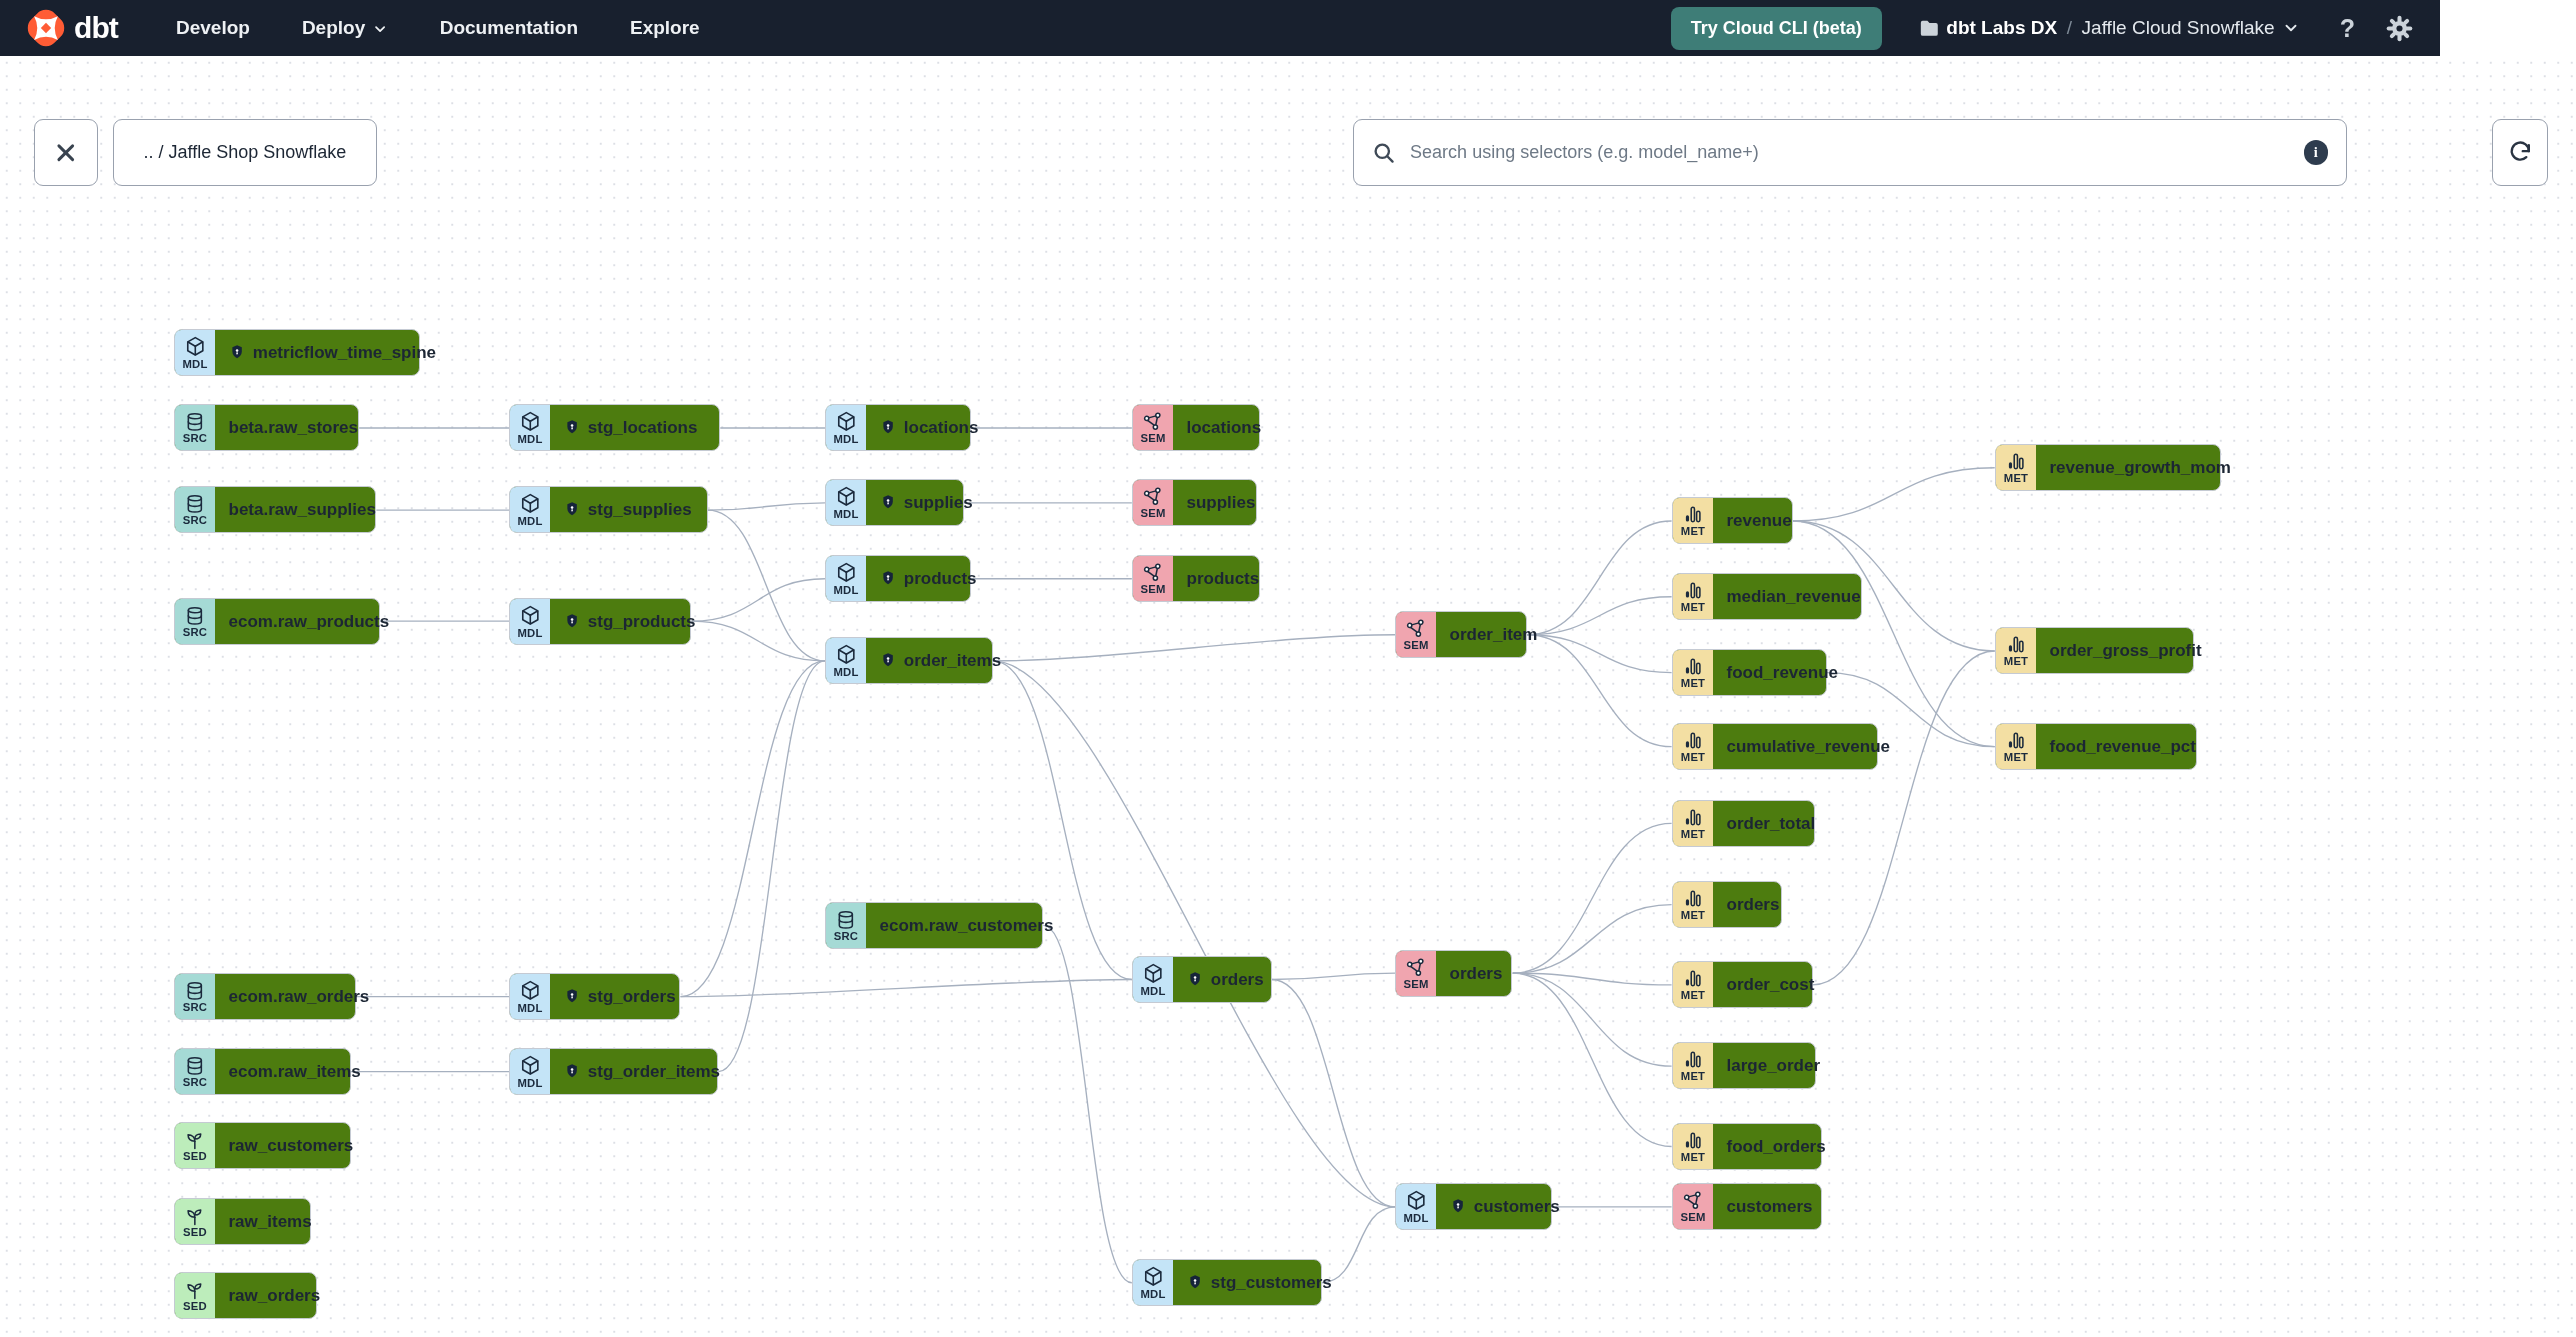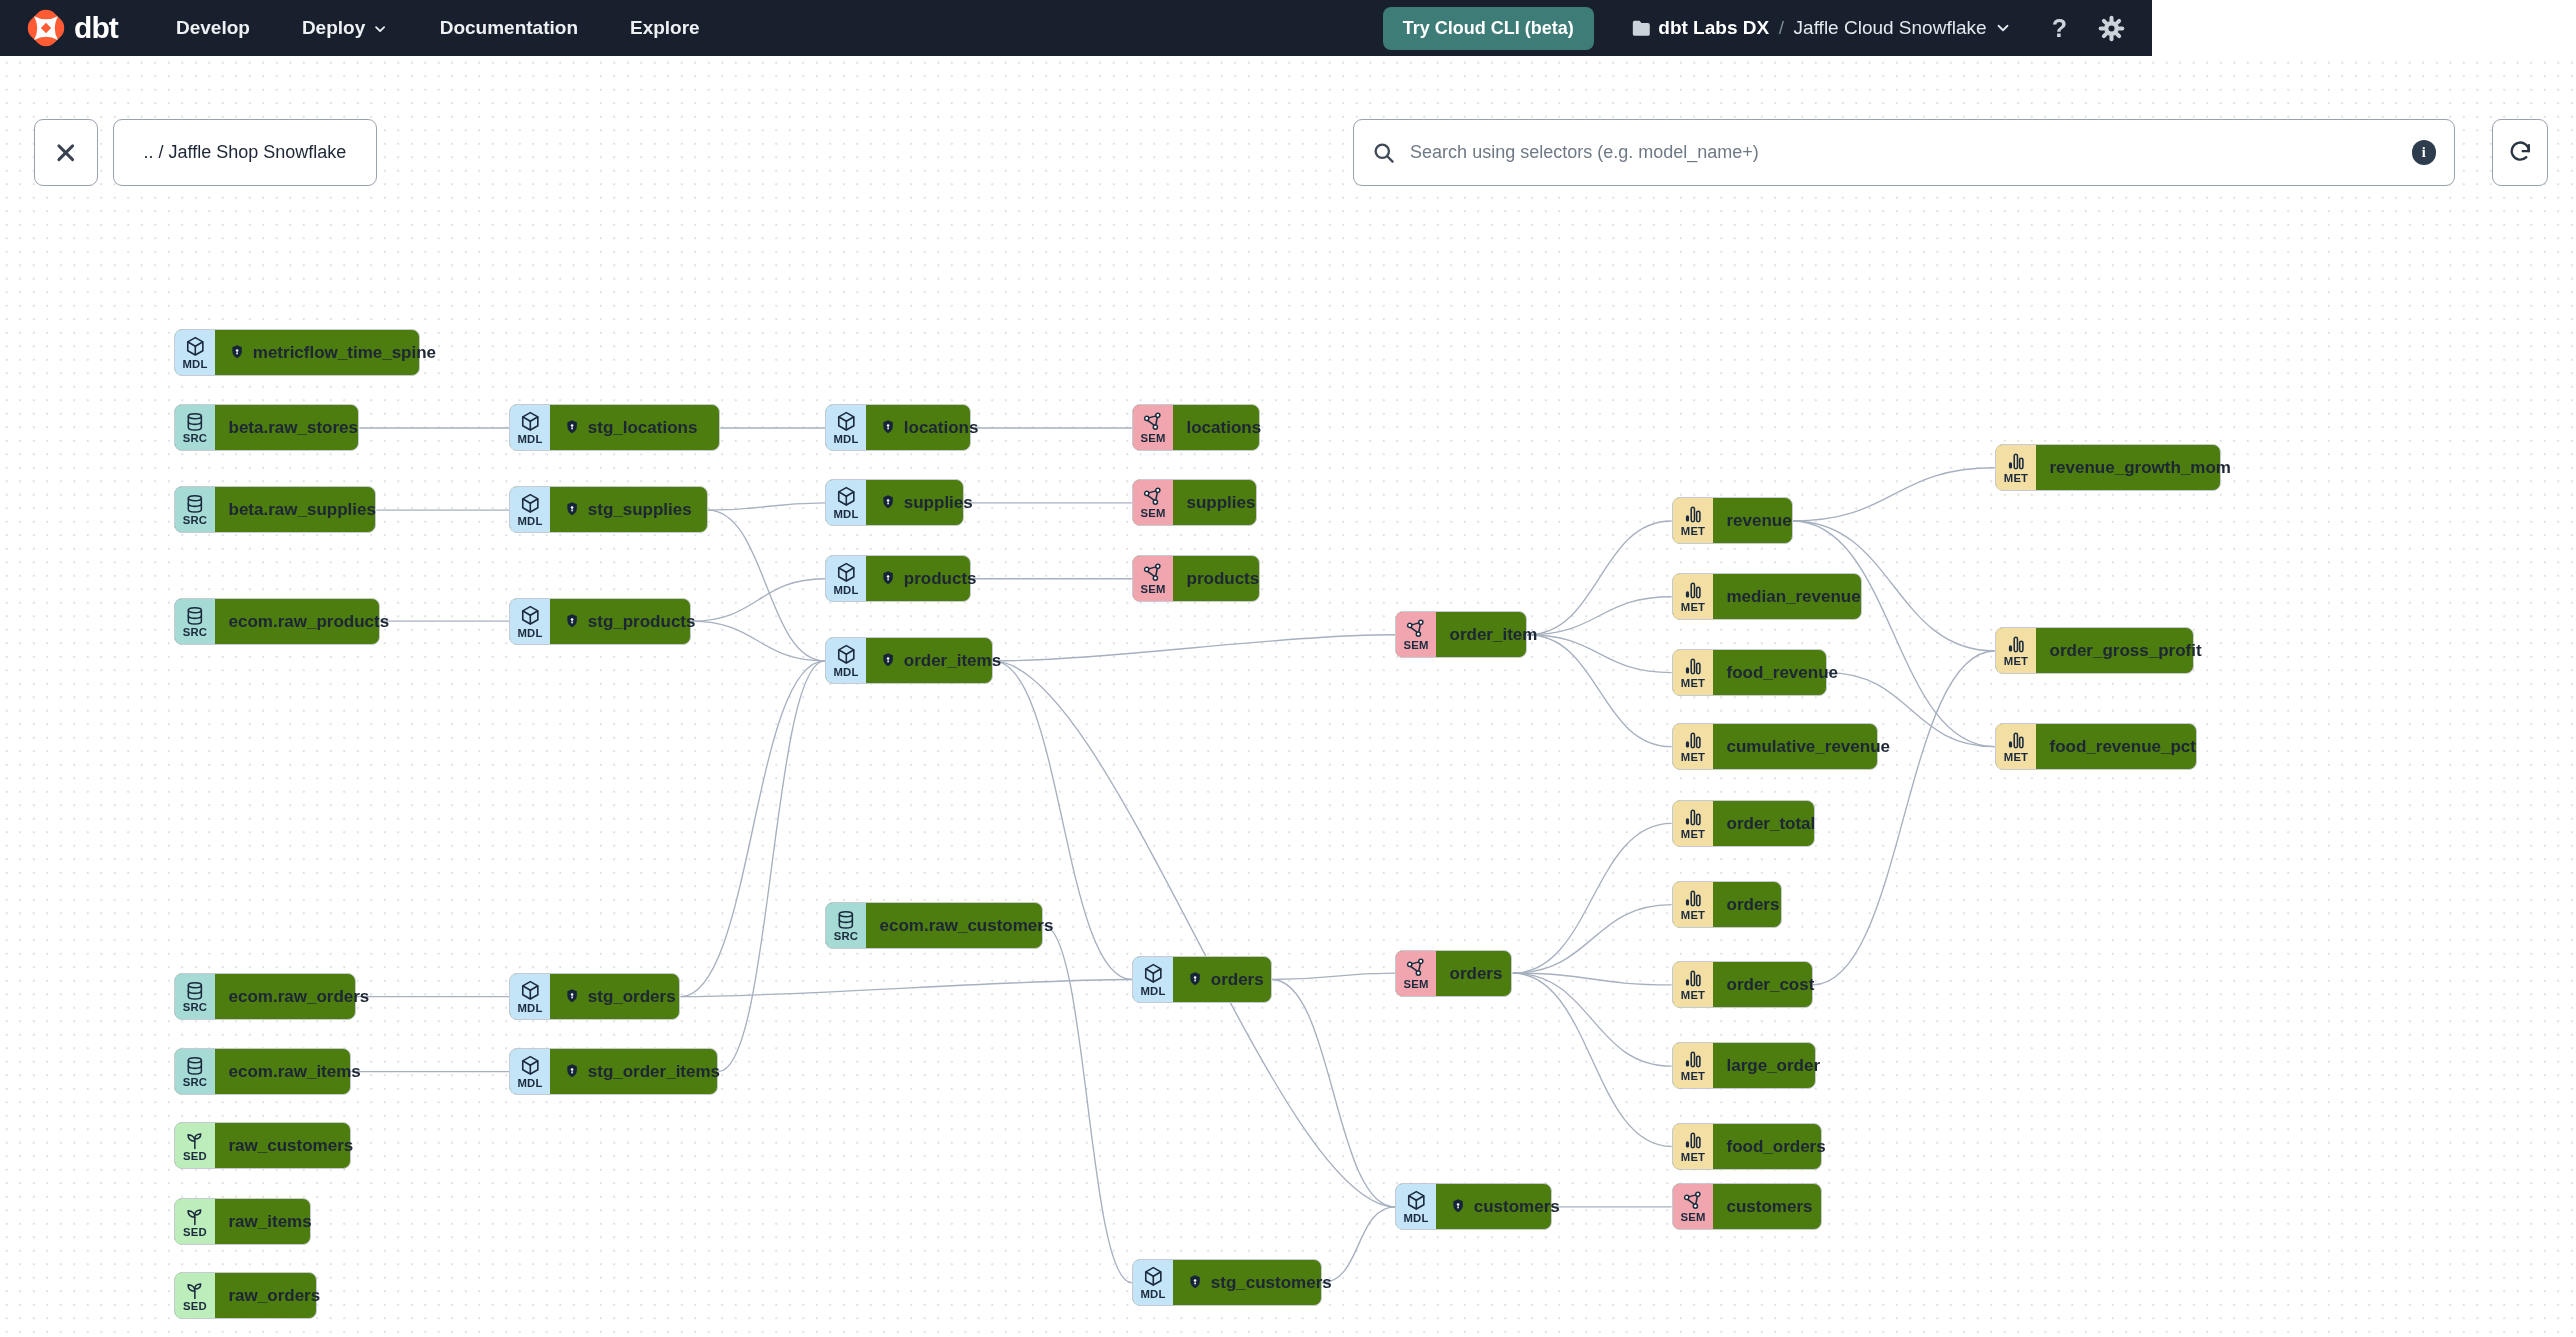--- a/index.html
+++ b/index.html
@@ -3,21 +3,21 @@
 <meta charset="utf-8">
 <style>
   html,body{margin:0;padding:0;}
   body{
     width:2576px;height:1338px;position:relative;overflow:hidden;
     font-family:"Liberation Sans", sans-serif;background:#ffffff;
     -webkit-font-smoothing:antialiased;
   }
   
   .navbar{
-    position:absolute;top:0;left:0;width:2152px;height:56px;background:#18202e;
+    position:absolute;top:0;left:0;width:2440px;height:56px;background:#18202e;
     display:flex;align-items:center;padding:0 27px;box-sizing:border-box;z-index:20;
   }
   .logo{display:flex;align-items:center;gap:9px;margin-right:58px;}
   .logo-text{color:#ffffff;font-size:30px;font-weight:800;letter-spacing:-0.9px;}
   .nav-menu{display:flex;align-items:center;gap:52px;}
   .nav-item{color:#eef1f4;font-size:19px;font-weight:600;cursor:pointer;display:flex;align-items:center;gap:6.3px;}
   .nav-item svg{margin-top:1.8px;}
   .nav-right{margin-left:auto;display:flex;align-items:center;}
   .cta-btn{
     background:#3e7d77;color:#ffffff;font-size:18px;font-weight:600;border:none;
@@ -34,21 +34,21 @@
   .canvas{
     position:absolute;left:0;top:56px;width:2576px;height:1282px;background:#ffffff;
     background-image:radial-gradient(circle,#dcdfe5 1px, transparent 1.2px);
     background-size:13.5px 13.5px;z-index:1;
   }
   
   .tool{position:absolute;background:#ffffff;border:1.4px solid #99a1ae;border-radius:9px;box-sizing:border-box;z-index:10;}
   .btn-close{left:34px;top:119px;width:64px;height:67px;display:flex;align-items:center;justify-content:center;cursor:pointer;}
   .crumb-box{left:113px;top:119px;width:264px;height:67px;display:flex;align-items:center;justify-content:center;
     font-size:18px;font-weight:500;color:#1c2634;cursor:pointer;}
-  .search-box{left:1353px;top:119px;width:1102px;height:67px;display:flex;align-items:center;gap:12.6px;padding:0 18px;}
+  .search-box{left:1353px;top:119px;width:994px;height:67px;display:flex;align-items:center;gap:12.6px;padding:0 18px;}
   .search-box input{
     flex:1;border:none;outline:none;font-size:18px;color:#1c2634;font-family:"Liberation Sans", sans-serif;background:transparent;
   }
   .search-box input::placeholder{color:#6e7986;}
   .info-dot{
     width:24.4px;height:24.4px;border-radius:50%;background:#2e3c4e;color:#ffffff;
     display:flex;align-items:center;justify-content:center;font-size:14.4px;font-weight:800;
     font-family:"Liberation Serif", serif;cursor:pointer;flex:0 0 auto;
   }
   .btn-refresh{left:2492px;top:119px;width:56px;height:67px;display:flex;align-items:center;justify-content:center;cursor:pointer;}

